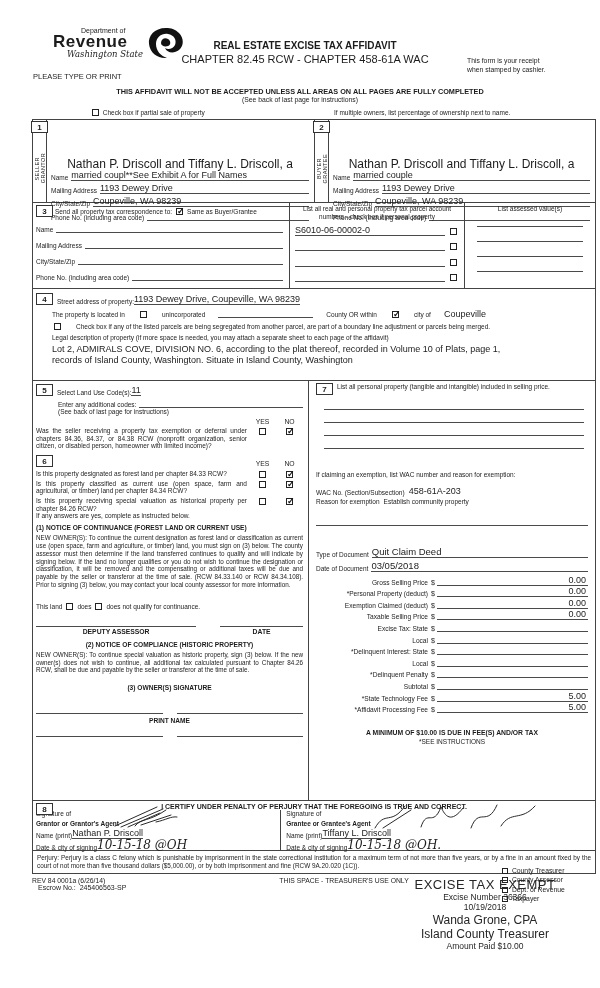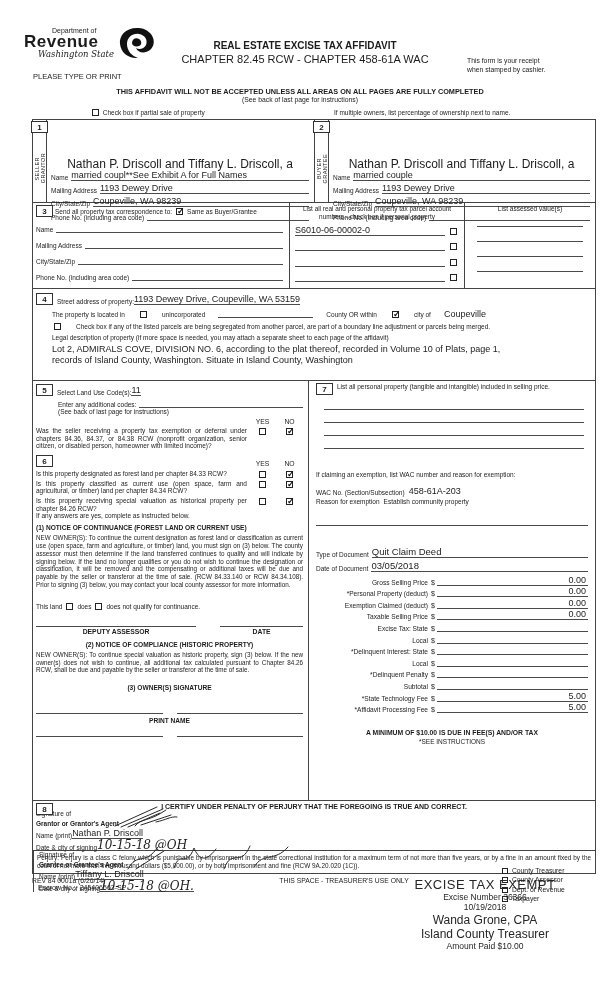--- a/index.html
+++ b/index.html
@@ -1,21 +1,21 @@
 <!DOCTYPE html>
 <html><head>
 <meta charset="utf-8">
 <style>
   * { box-sizing: border-box; margin: 0; padding: 0; }
   html,body { background:#e8e8e8; }
   .page { position:relative; width:600px; height:988px; background:#fff;
           font-family:"Liberation Sans",sans-serif; color:#1c1c1c; overflow:hidden; }
   
   .hdr { position:absolute; left:0; top:0; width:600px; }
-  .logo { position:absolute; left:24px; top:27px; width:150px; }
+  .logo { position:absolute; left:53px; top:27px; width:150px; }
   .logo .small { font-size:7px; margin-left:28px; }
   .logo .big { font-size:17px; font-weight:bold; letter-spacing:0.5px; line-height:15px; }
   .logo .sub { font-size:8.5px; font-style:italic; margin-left:14px; font-family:"DejaVu Serif",serif; }
   .logo svg { position:absolute; right:18px; top:0; }
   .please { position:absolute; left:33px; top:72px; font-size:7.5px; }
   .titleblk { position:absolute; left:150px; top:40px; width:310px; text-align:center; }
   .titleblk .t1 { font-size:10px; font-weight:bold; }
   .titleblk .t2 { font-size:11px; margin-top:2px; }
   .receipt { position:absolute; left:467px; top:57px; width:110px; font-size:6.8px; line-height:8.5px; }
   .warn { position:absolute; left:0; top:87px; width:100%; text-align:center; font-size:7.3px; font-weight:bold; }
@@ -86,21 +86,21 @@
   .s7row { display:flex; gap:4px; align-items:flex-start; }
   .s7line { height:12px; margin-top:1px; }
   .wacrow { display:flex; align-items:flex-end; margin-top:4px; }
   .feerow { display:flex; align-items:flex-end; height:11.6px; }
   .feelabel { width:112px; text-align:right; flex:none; font-size:6.6px; }
   .dollar { flex:none; padding:0 2px 0 3px; font-size:7px; }
   .feeline { flex:1; border-bottom:1px solid #4a4a4a; text-align:right; font-size:9px; padding-right:2px; height:11px; }
   
   .sec8 { border:1px solid #444; border-top:none; height:50px; position:relative; }
   .certline { text-align:center; font-weight:bold; font-size:7px; padding-top:2px; }
-  .s8cols { display:flex;flex-direction:column; }
+  .s8cols { display:flex; }
   .s8l { width:44%; padding:0 8px 0 3px; }
   .s8r { width:56%; border-left:1px solid #444; padding:0 8px 0 5px; }
   .s8row { display:flex; align-items:flex-end; margin-top:1px; }
   .hand { font-family:"DejaVu Serif",serif; font-style:italic; font-size:12px; line-height:10px; }
   .sigsvg { position:absolute; top:-16px; }
   .perjury { border:1px solid #444; border-top:none; padding:3px 4px; font-size:6.4px; line-height:8px; text-align:justify; }
   
   .footrow { display:flex; margin-top:3px; font-size:6.8px; }
   .footrow .rev { width:200px; }
   .footrow .space { flex:1; text-align:center; }
@@ -260,21 +260,21 @@
         <div class="assessline ln"></div>
         <div class="assessline ln"></div>
         <div class="assessline ln"></div>
       </div>
     </div>
 
     <div class="sec4">
       <div class="s4row">
         <span class="numbox">4</span>
         <span class="lab" style="padding-left:4px;">Street address of property:</span>
-        <span class="fv ln val">1193 Dewey Drive, Coupeville, WA 53159</span>
+        <span class="fv ln val">1193 Dewey Drive, Coupeville, WA 98239</span>
       </div>
       <div class="inlinerow" style="padding-left:16px;">
         <span>The property is located in</span>
         <span class="cb"></span>
         <span>unincorporated</span>
         <span class="ln" style="width:95px;height:8px;"></span>
         <span>County OR within</span>
         <span class="cb checked"></span>
         <span>city of</span>
         <span class="val">Coupeville</span>

